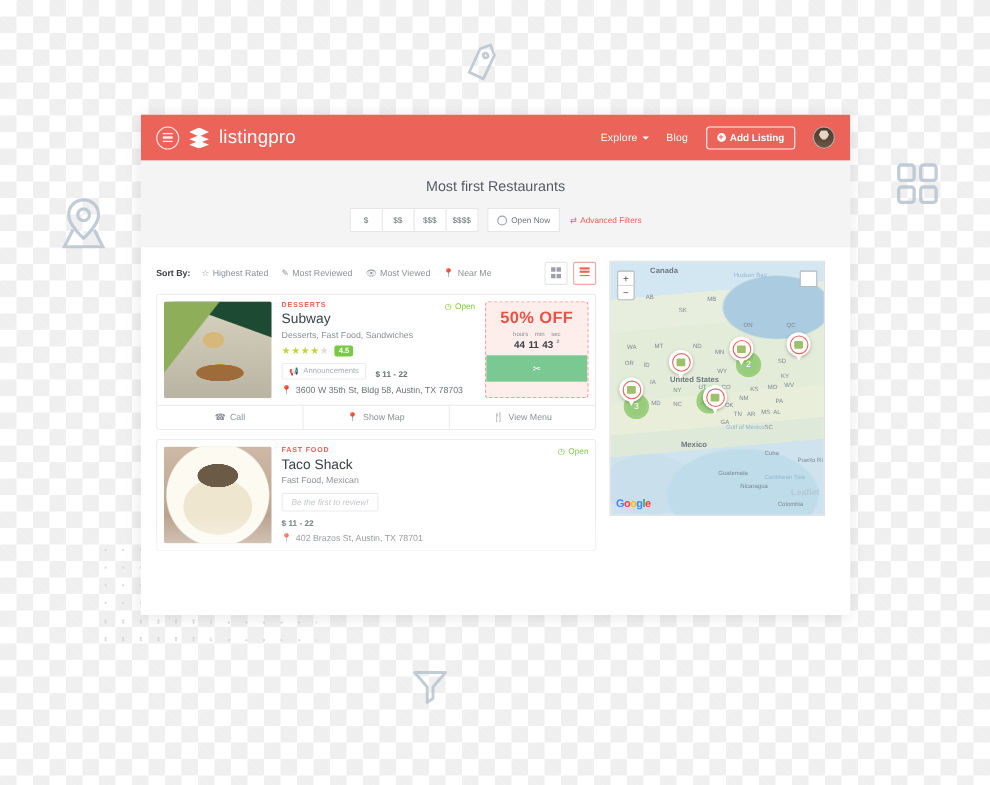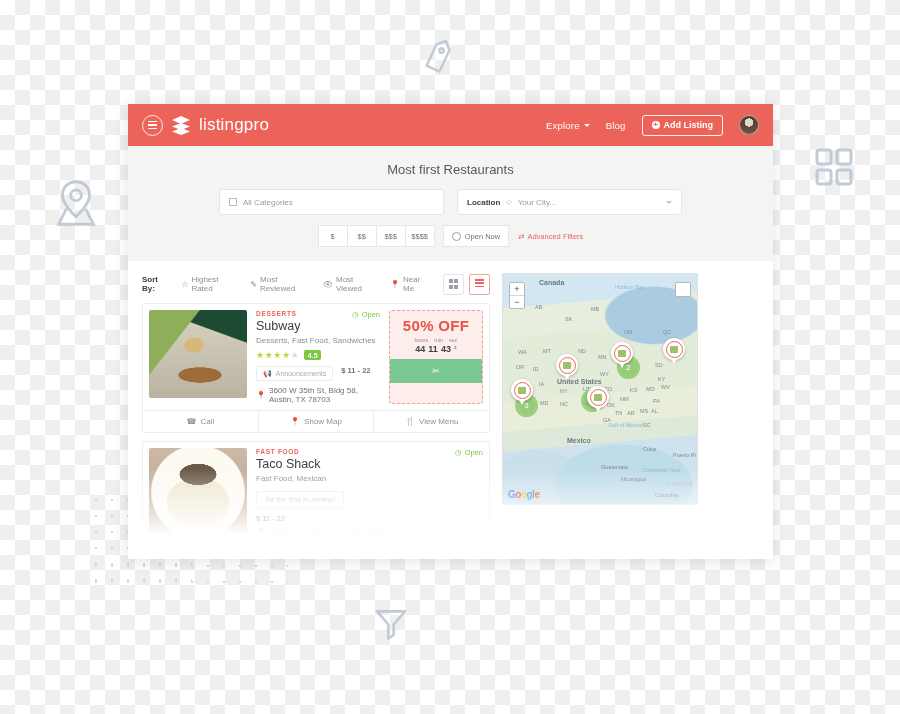--- a/index.html
+++ b/index.html
@@ -93,21 +93,21 @@
   .price-btn:last-child{border-right:1px solid #e6e6e8;}
   .open-now{
     background:#fff;border:1px solid #e6e6e8;height:20px;margin-left:8px;
     display:flex;align-items:center;gap:4px;padding:0 8px;font-size:7.5px;color:#6d7178;
   }
   .clock{width:7px;height:7px;border:1px solid #9aa0a8;border-radius:50%;}
   .adv-filters{margin-left:9px;font-size:7.5px;color:#ec6359;display:flex;align-items:center;gap:3px;}
 
   
   #body-area{display:flex;padding:12px 14px 0;gap:12px;background:#fff;}
-  #left-col{width:348px;}
+  #left-col{width:400px;}
   .sortbar{display:flex;align-items:center;gap:0;height:22px;}
   .sort-label{font-size:8px;font-weight:bold;color:#3c4049;margin-right:10px;}
   .sort-opt{font-size:8px;color:#8b9098;margin-right:12px;display:flex;align-items:center;gap:3px;}
   .viewtoggle{margin-left:auto;display:flex;gap:5px;}
   .vbtn{width:19px;height:19px;border:1px solid #e6e6e8;border-radius:2px;display:flex;align-items:center;justify-content:center;}
   .vbtn.active{border-color:#f0a69f;}
   .g4{display:grid;grid-template-columns:1fr 1fr;gap:1.6px;}
   .g4 i{width:4px;height:4px;background:#9aa0a8;display:block;}
   .lines i{display:block;width:9px;height:1.6px;background:#ec6359;margin-bottom:1.8px;}
 
@@ -132,21 +132,21 @@
       linear-gradient(#cdb9a6,#b49c86);
   }
   .card-info{flex:1;min-width:0;position:relative;}
   .cat-tag{font-size:6.5px;color:#ec6359;letter-spacing:.7px;font-weight:bold;}
   .biz-name{font-size:12.5px;color:#3c4049;margin:2px 0 3px;font-weight:400;}
   .biz-cats{font-size:8px;color:#8b9098;margin-bottom:5px;}
   .rating-row{display:flex;align-items:center;gap:5px;margin-bottom:6px;}
   .stars{font-size:9px;color:#c3d33f;letter-spacing:.6px;}
   .stars .off{color:#dcdcdc;}
   .rate-badge{background:#7ac943;color:#fff;font-size:7px;font-weight:bold;border-radius:2px;padding:1.5px 3.5px;}
-  .meta-row{display:flex;align-items:flex-start;gap:8px;margin-bottom:5px;}
+  .meta-row{display:flex;align-items:flex-end;gap:8px;margin-bottom:5px;}
   .ann-chip{border:1px solid #ececee;border-radius:2px;font-size:7px;color:#a8adb4;padding:2.5px 6px;display:flex;align-items:center;gap:4px;}
   .price-txt{font-size:7.5px;color:#6d7178;font-weight:bold;}
   .addr{font-size:8px;color:#6d7178;display:flex;align-items:center;gap:3px;}
   .open-badge{position:absolute;right:0;top:0;font-size:7.5px;color:#7ac943;display:flex;align-items:center;gap:3px;}
   .review-chip{border:1px solid #ececee;border-radius:2px;font-size:7.5px;color:#c3c6cb;padding:3px 8px;display:inline-block;font-style:italic;margin-bottom:6px;}
   .coupon{
     width:92px;flex:none;border:1.2px dashed #f29d95;border-radius:3px;overflow:hidden;background:#fdeeec;
   }
   .coupon-top{padding:6px 4px 5px;text-align:center;}
   .coupon-off{font-size:15px;font-weight:bold;color:#ec5145;letter-spacing:.3px;}
@@ -260,32 +260,20 @@
       <div class="add-btn">
         <span class="plus-circ">+</span>
         <span>Add Listing</span>
       </div>
       <div class="avatar"></div>
     </div>
   </div>
 
   <div id="hero">
     <div id="hero-title">Most first Restaurants</div>
-    <div class="search-row">
-      <div class="sfield" id="cat-field">
-        <span class="icon-sq"></span>
-        <span>All Categories</span>
-      </div>
-      <div class="sfield" id="loc-field">
-        <span class="loc-label">Location</span>
-        <span style="color:#b9b9c0;font-size:7px;">◇</span>
-        <span>Your City...</span>
-        <span class="dropcaret"></span>
-      </div>
-    </div>
     <div class="filter-row">
       <div class="price-grp">
         <div class="price-btn">$</div>
         <div class="price-btn">$$</div>
         <div class="price-btn">$$$</div>
         <div class="price-btn">$$$$</div>
       </div>
       <div class="open-now">
         <span class="clock"></span>
         <span>Open Now</span>

